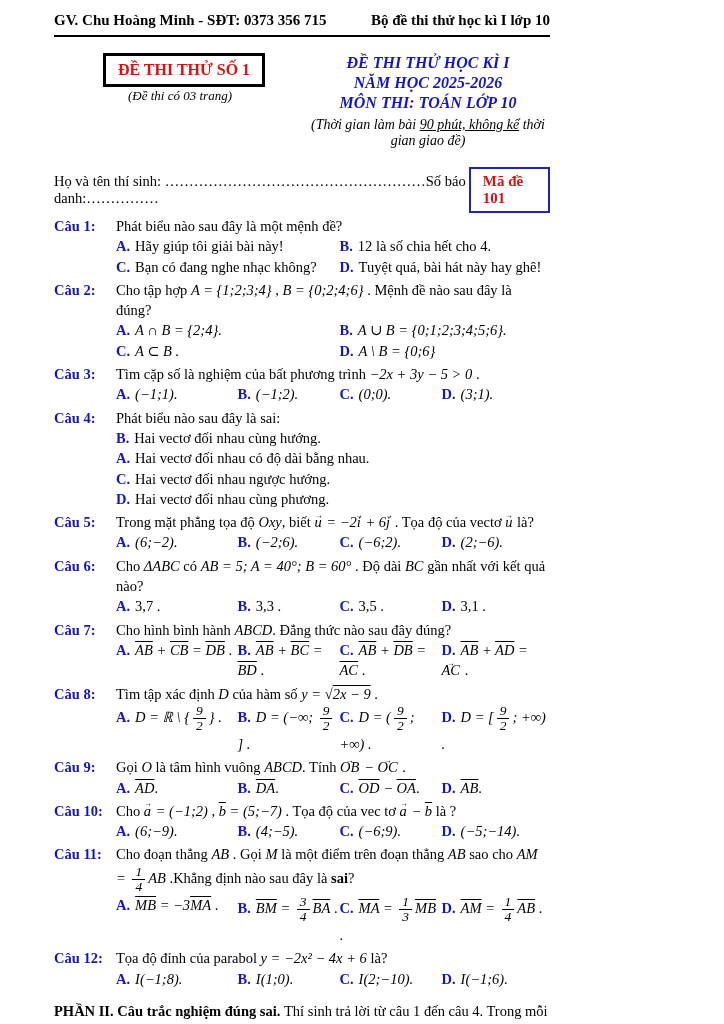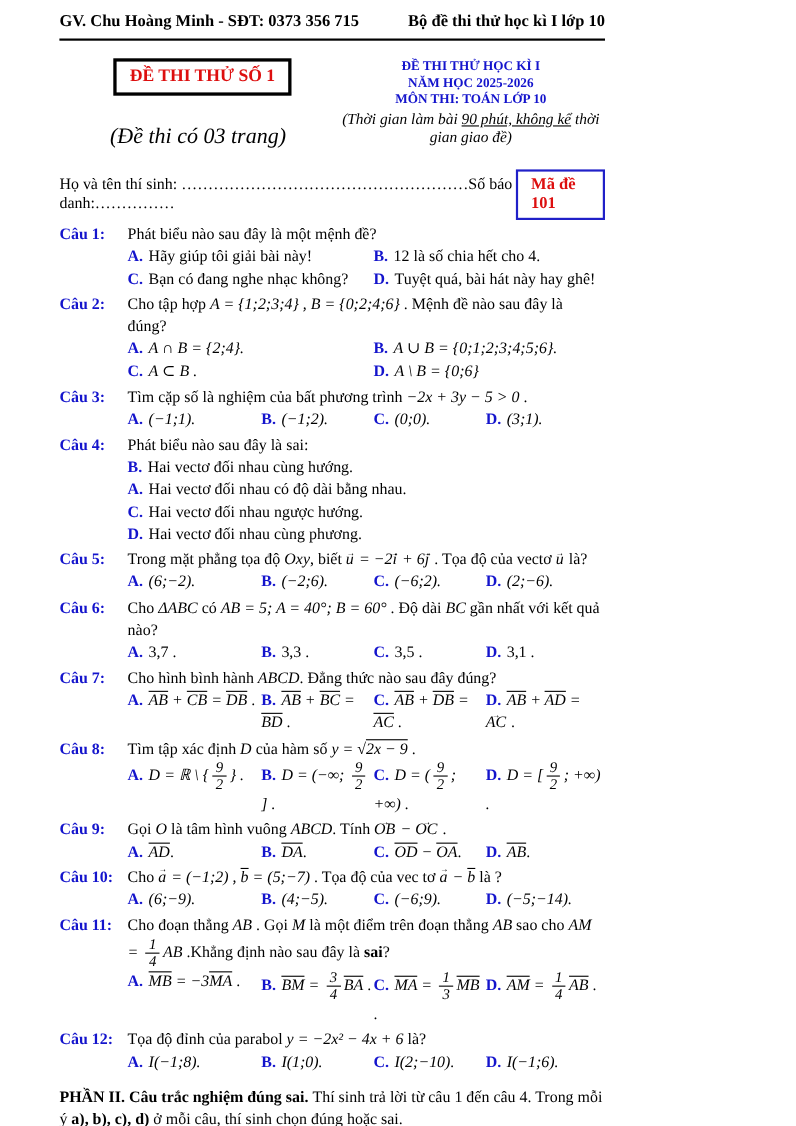--- a/index.html
+++ b/index.html
@@ -14,23 +14,23 @@
     display:flex;flex-direction:column;
   }
   
   .hdr{display:flex;justify-content:space-between;align-items:flex-end;
        border-bottom:2px solid #000;padding-bottom:6px;font-weight:bold;font-size:15px;}
   
   .title-row{display:flex;margin-top:16px;}
   .title-left{width:252px;flex:none;text-align:center;}
   .exam-no-box{display:inline-block;border:3px solid #000000;padding:5px 12px;
                color:#dd0f0f;font-weight:bold;font-size:16px;margin-left:8px;}
-  .pages-note{font-style:italic;margin-top:26px;font-size:20px;}
+  .pages-note{font-style:italic;margin-top:1px;font-size:13px;}
   .title-right{flex:1;text-align:center;}
-  .title-right .tl{color:#1414cc;font-weight:bold;font-size:12px;line-height:1.25;}
+  .title-right .tl{color:#1414cc;font-weight:bold;font-size:16px;line-height:1.25;font-style:italic;}
   .time-note{margin-top:4px;font-size:14px;}
   
   .cand-row{display:flex;justify-content:space-between;align-items:center;margin-top:18px;}
   .code-box{border:2px solid #2020c8;padding:4px 12px;color:#dd0f0f;font-weight:bold;font-size:15px;}
   
   .p-intro{margin-top:12px;line-height:1.38;}
   
   .q{display:flex;margin-top:3px;line-height:1.4;}
   .q-label{width:62px;flex:none;color:#1414cc;font-weight:bold;}
   .q-body{flex:1;min-width:0;}

